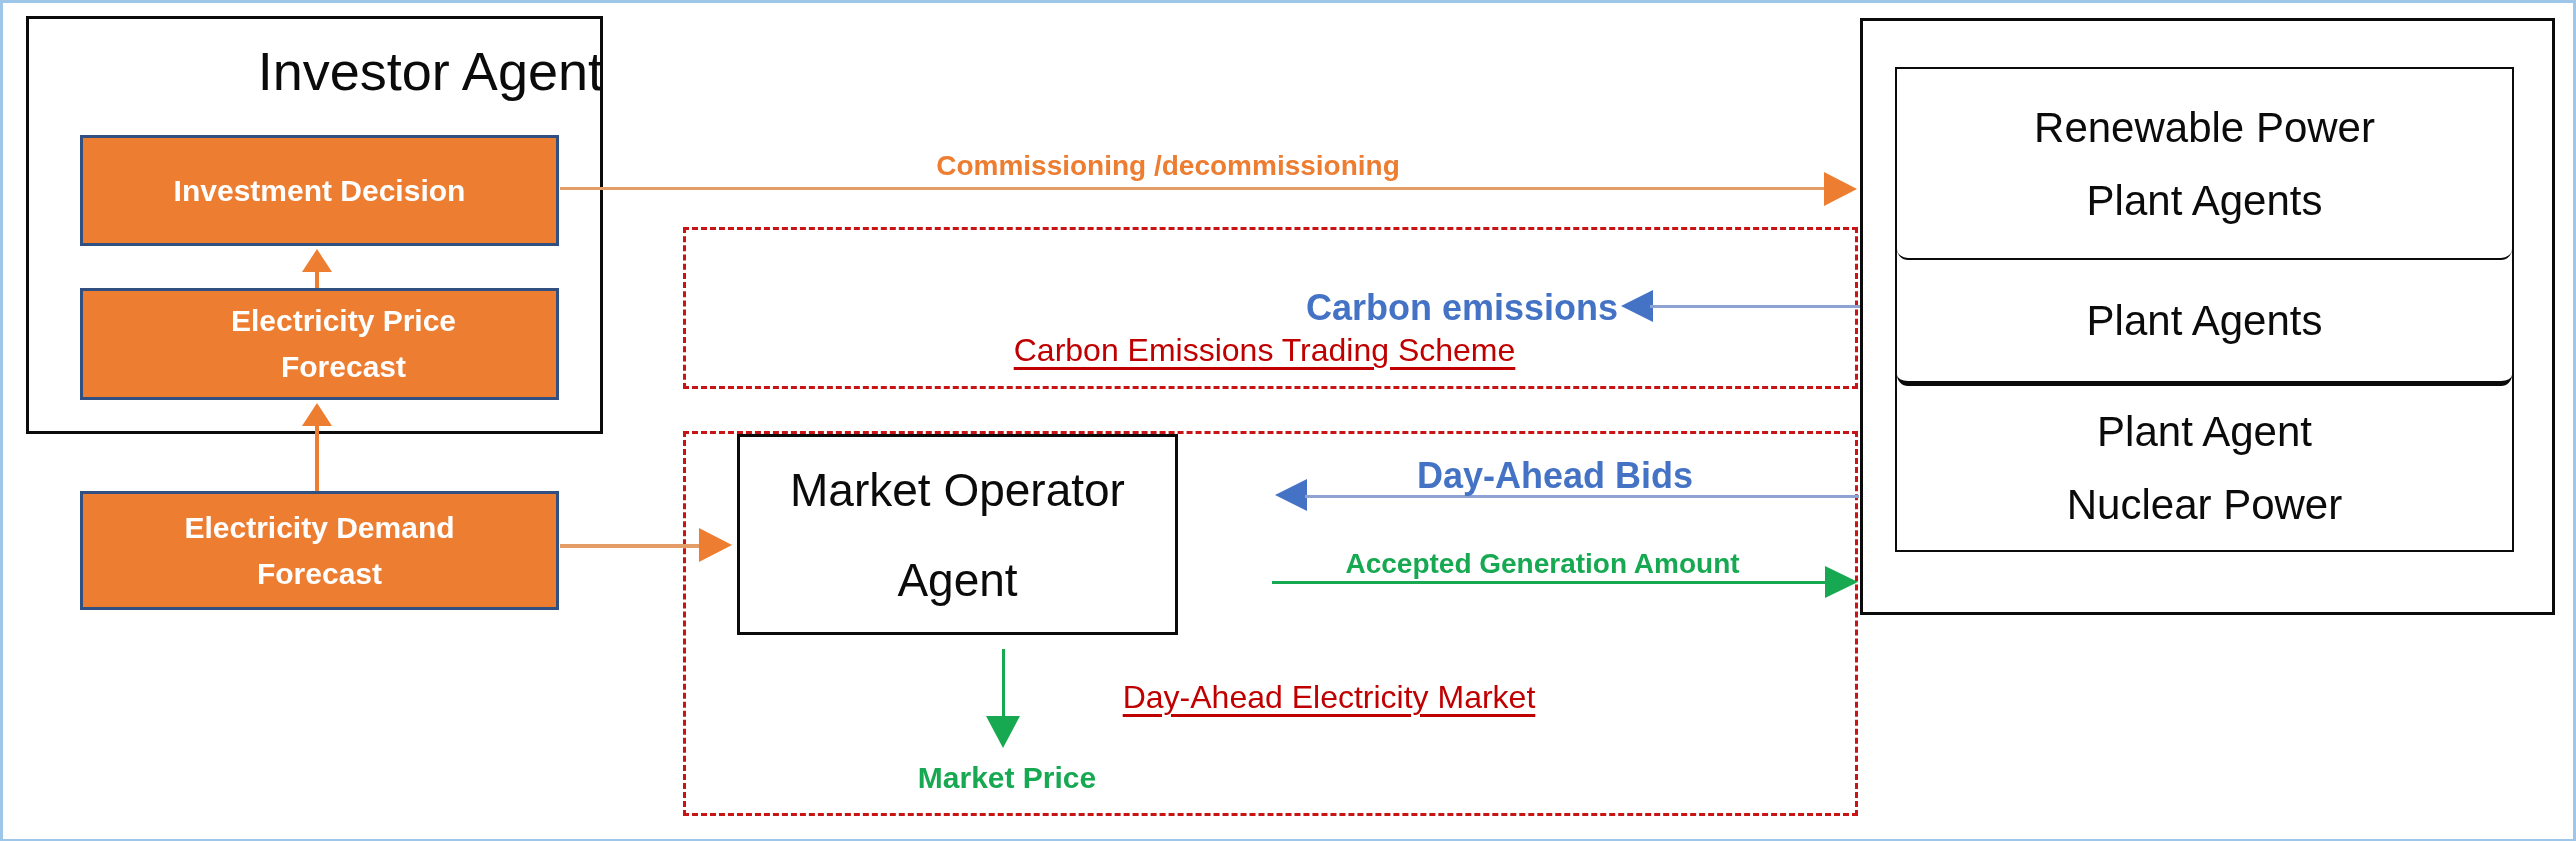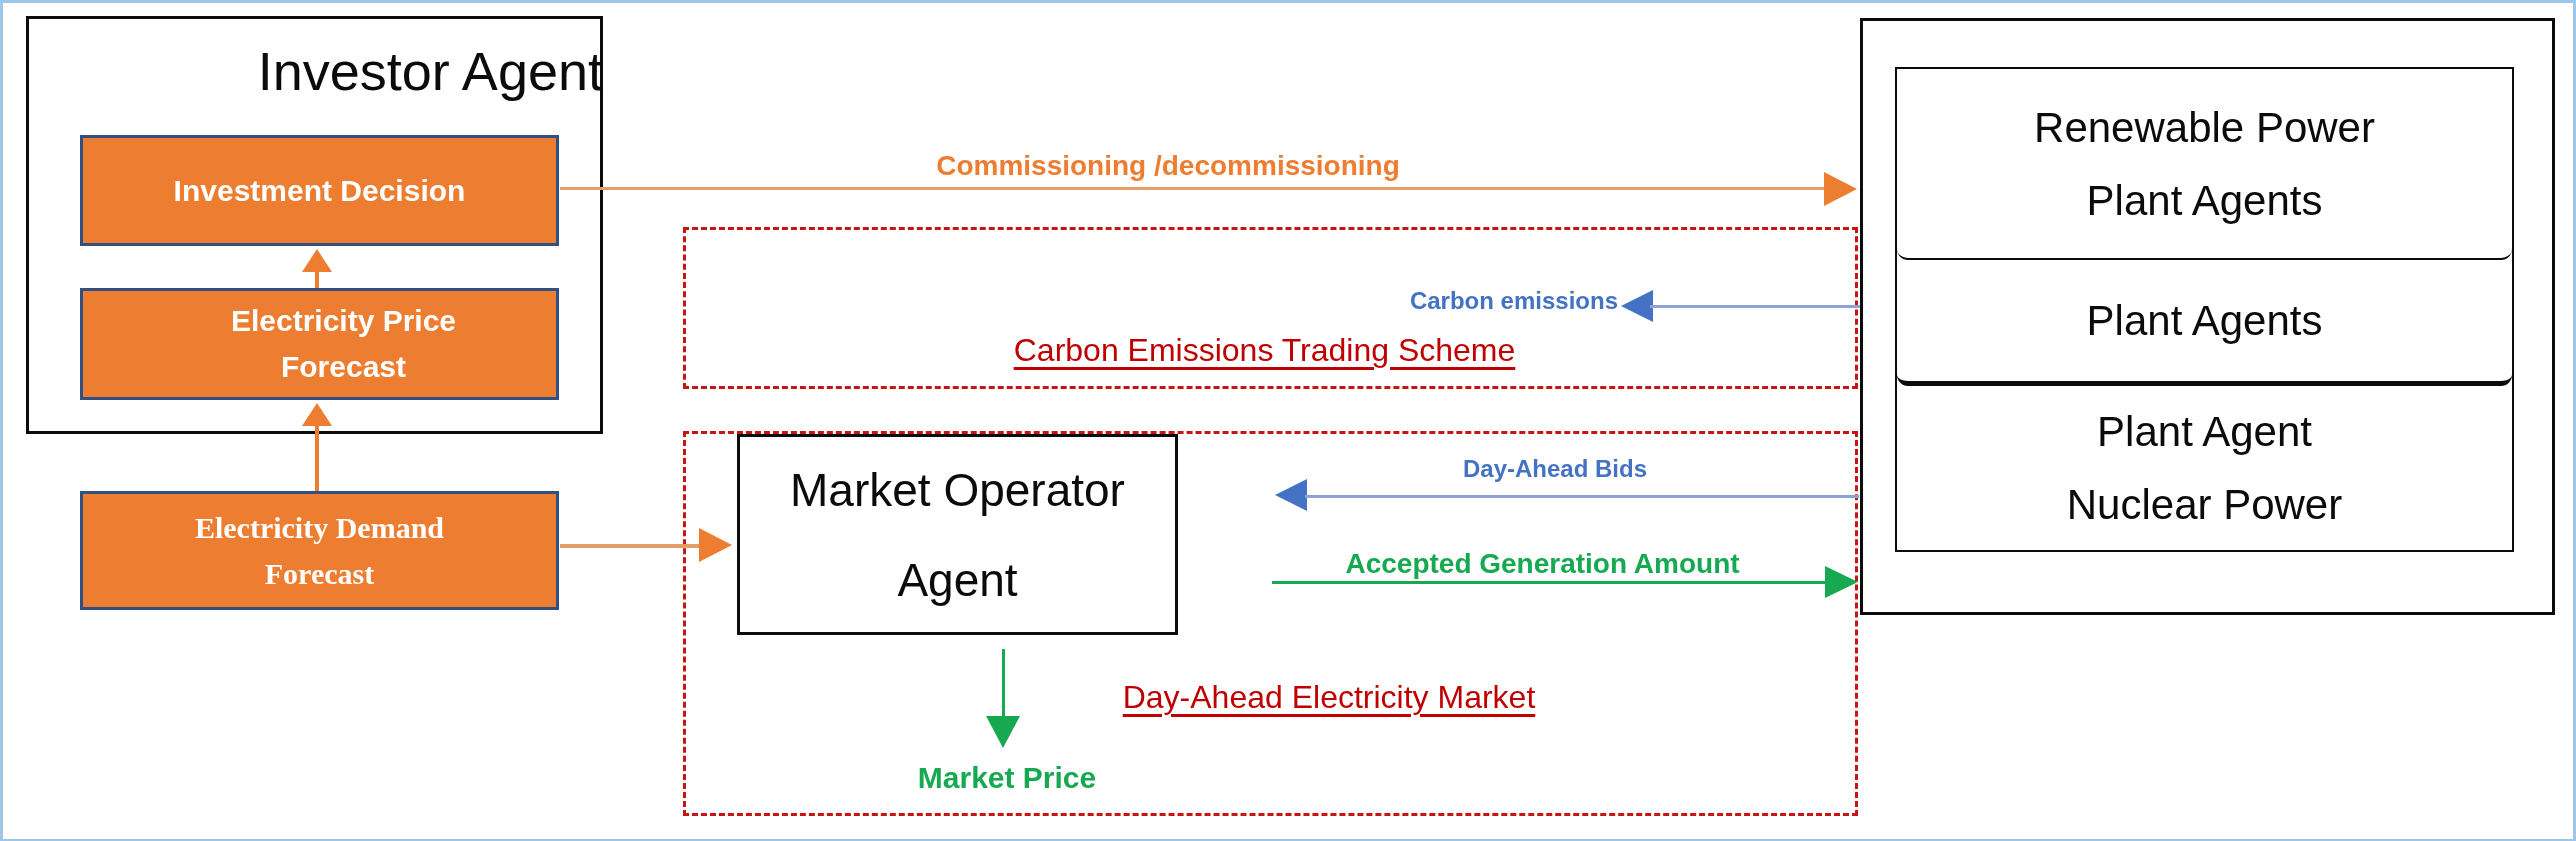--- a/index.html
+++ b/index.html
@@ -25,21 +25,21 @@
     position:absolute; background:var(--orange); border:3.2px solid var(--navy);
     color:#ffffff; font-weight:bold; display:flex; flex-direction:column;
     align-items:center; justify-content:center; text-align:center;
   }
   .orange-box .ln { display:block; font-size:30px; line-height:46px; }
   .dashed-box { position:absolute; border:3.2px dashed var(--red-dash); background:transparent; }
   .hline { position:absolute; }
   .vline { position:absolute; }
   .label { position:absolute; text-align:center; white-space:nowrap; }
   .lbl-orange { color:var(--orange); font-weight:bold; font-size:28px; }
-  .lbl-blue   { color:var(--blue);   font-weight:bold; font-size:24px; }
+  .lbl-blue   { color:var(--blue);   font-weight:bold; font-size:36px; }
   .lbl-green  { color:var(--green);  font-weight:bold; font-size:28px; }
   .lbl-red    { color:var(--dark-red); font-size:32px; text-decoration:underline; text-underline-offset:6.4px; text-decoration-thickness:3.2px; }
   .big-title  { color:var(--ink); font-size:54px; text-align:center; }
   .mo-text    { color:var(--ink); font-size:46px; line-height:90px; text-align:center; }
   .sec-text   { color:var(--ink); font-size:42px; line-height:73px; text-align:center;border-radius:11px; }
   
   .ah { position:absolute; width:0; height:0; }
   .ah-up    { border-left:15.4px solid transparent; border-right:15.4px solid transparent; border-bottom:23px solid var(--orange); }
   .ah-right-o { border-top:17.4px solid transparent; border-bottom:17.4px solid transparent; border-left:33px solid var(--orange); }
   .ah-left-b  { border-top:16.7px solid transparent; border-bottom:16.7px solid transparent; border-right:32px solid var(--blue); }
@@ -62,21 +62,21 @@
 
   <div class="orange-box" style="left:77px; top:132px; width:479px; height:111px;">
     <span class="ln">Investment Decision</span>
   </div>
 
   <div class="orange-box" style="left:77px; top:285px; width:479px; height:112px;padding-left:48px;">
     <span class="ln">Electricity Price</span>
     <span class="ln">Forecast</span>
   </div>
 
-  <div class="orange-box" style="left:77px; top:488px; width:479px; height:119px;font-family:Liberation Serif, serif;">
+  <div class="orange-box" style="left:77px; top:488px; width:479px; height:119px;">
     <span class="ln">Electricity Demand</span>
     <span class="ln">Forecast</span>
   </div>
 
   <div>
     <div class="ah ah-up" style="left:299px; top:246px;"></div>
     <div class="vline" style="left:312px; top:268px; width:3.9px; height:17.4px; background:var(--orange);"></div>
   </div>
 
   <div>

